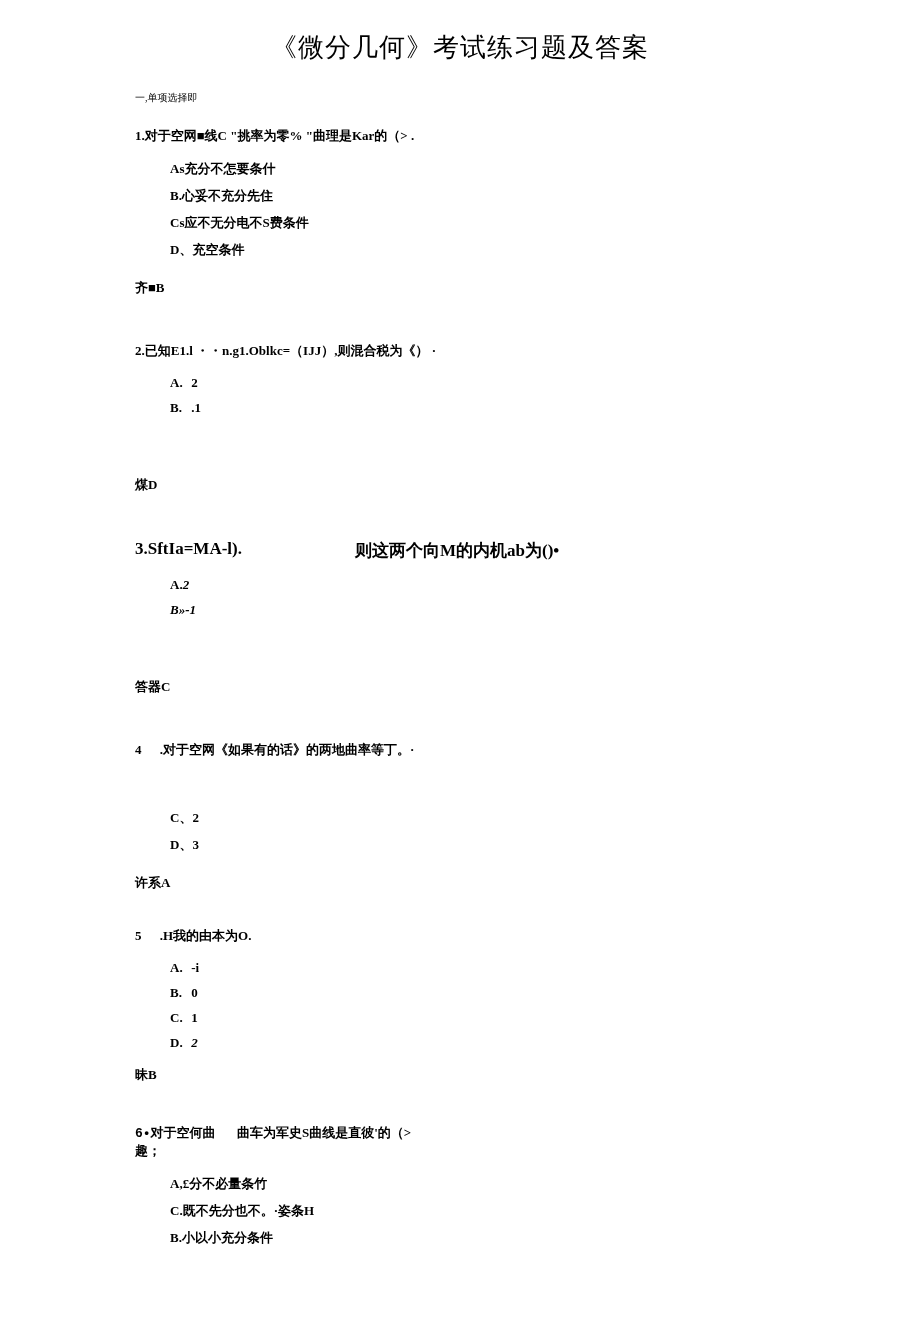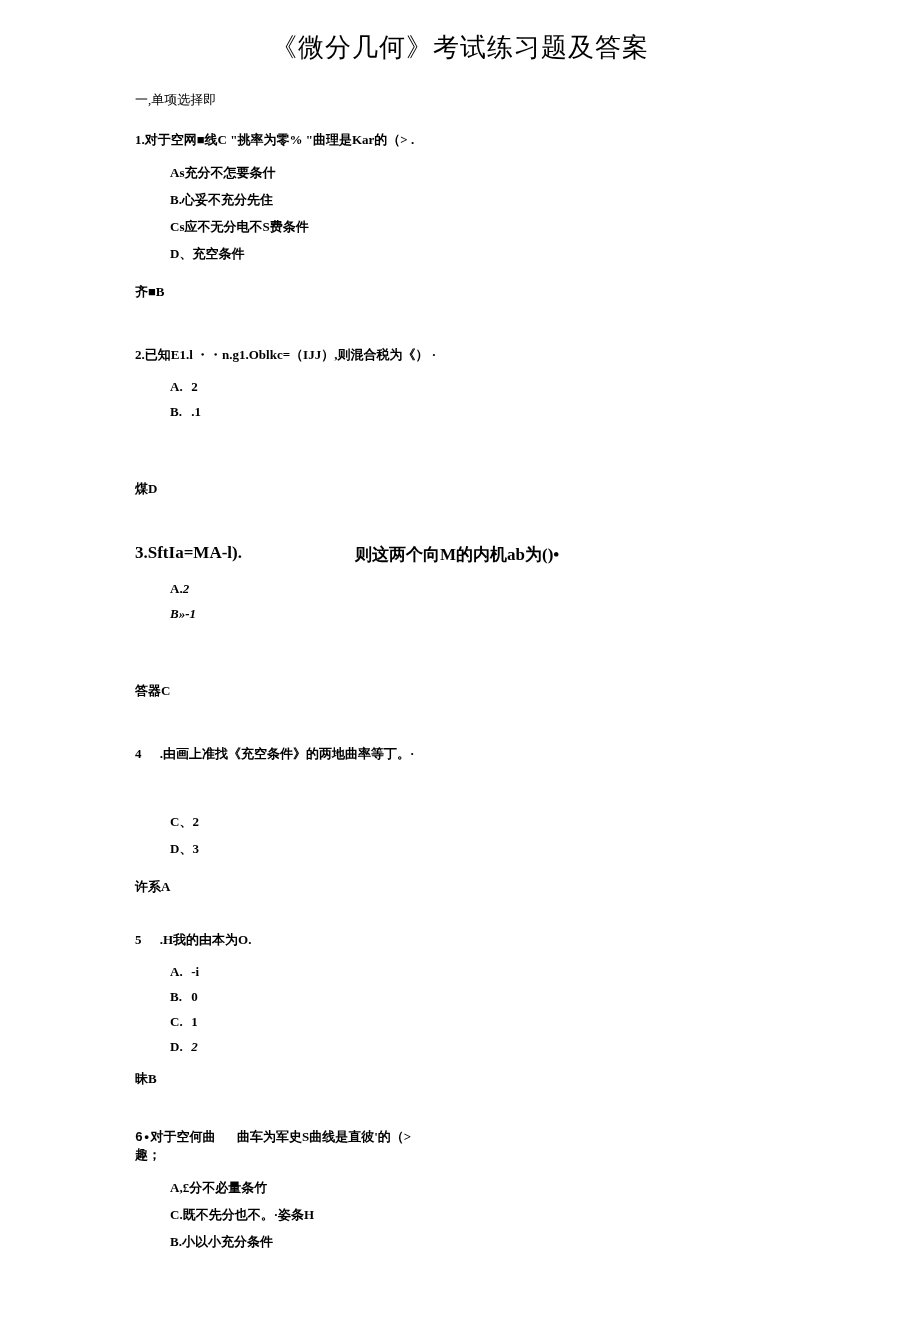--- a/index.html
+++ b/index.html
@@ -19,21 +19,21 @@
       padding: 0 135px;
     }
     .title {
       text-align: center;
       font-size: 26px;
       font-weight: normal;
       margin-bottom: 26px;
       letter-spacing: 1px;
     }
     .section-heading {
-      font-size: 13px;
+      font-size: 10px;
       margin-bottom: 22px;
     }
     .question {
       margin-bottom: 15px;
     }
     .question-text {
       font-size: 13px;
       margin-bottom: 15px;
     }
     .options {
@@ -127,21 +127,21 @@
         <span class="bold">A.</span><span class="bold italic">2</span>
       </div>
       <div class="option bold italic">B»-1</div>
     </div>
   </div>
   <div class="answer bold" style="margin-top:60px;">答器C</div>
 
   <div class="question">
     <div class="question-text bold">
       <span class="num-label">4</span>
-      <span>.由画上准找《充空条件》的两地曲率等丁。·</span>
+      <span>.对于空网《如果有的话》的两地曲率等丁。·</span>
     </div>
     <div class="options" style="margin-top:50px;">
       <div class="option bold">C、2</div>
       <div class="option bold">D、3</div>
     </div>
   </div>
   <div class="answer bold" style="margin-top:20px;margin-bottom:35px;">许系A</div>
 
   <div class="question">
     <div class="question-text bold">

